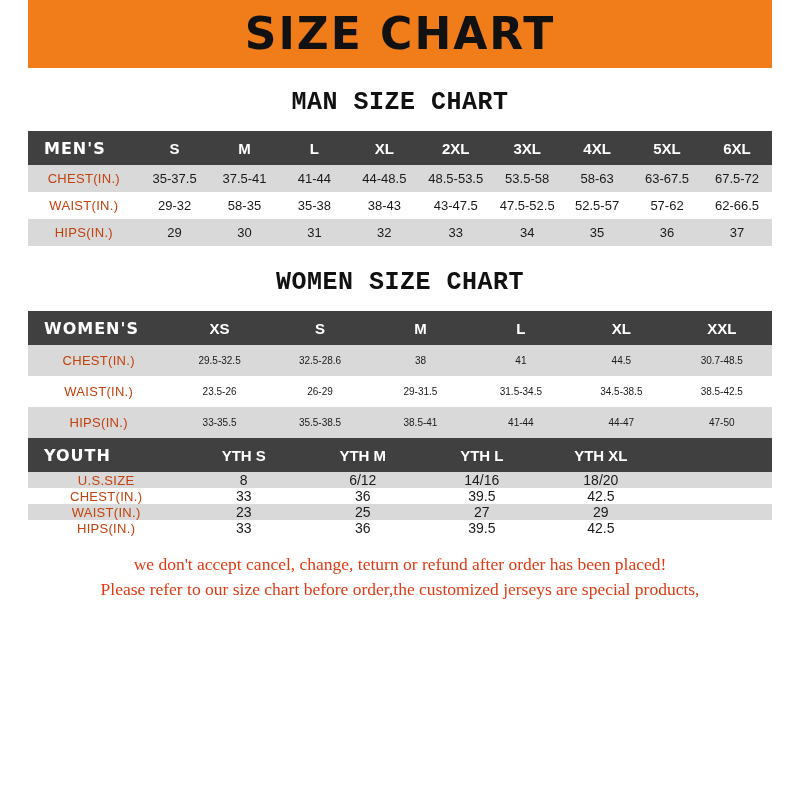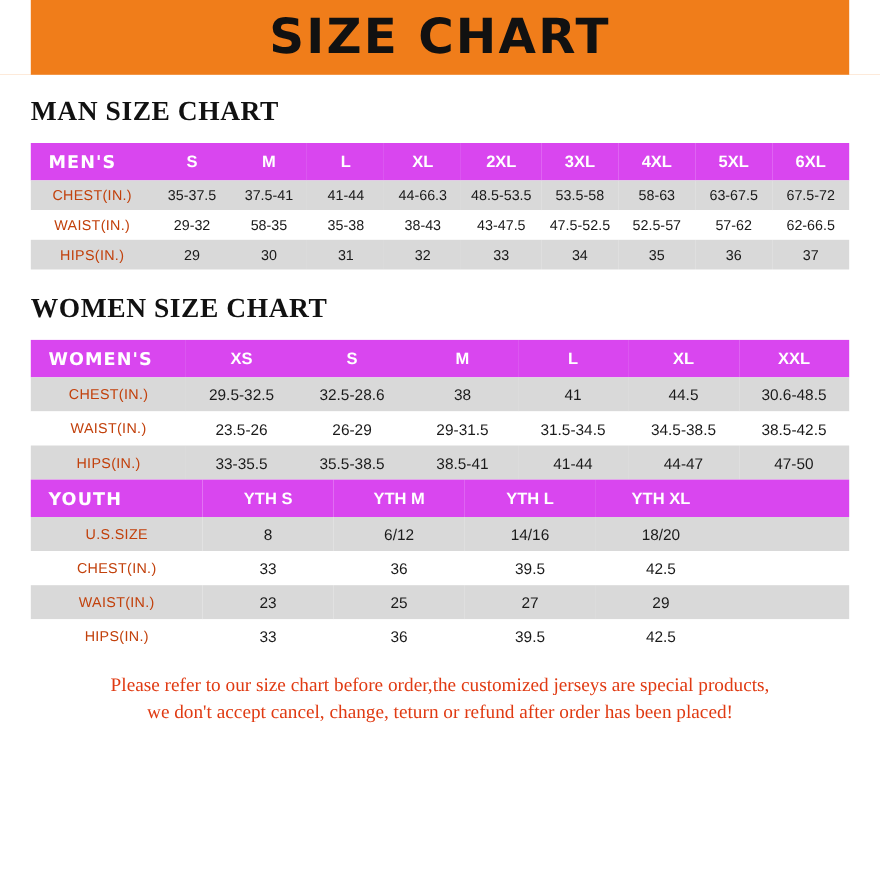--- a/index.html
+++ b/index.html
@@ -55,22 +55,22 @@
     font-size: 44px;
     letter-spacing: 2px;
     color: #111111;
     line-height: 1;
   }
   .content {
     padding: 0 28px;
     box-sizing: border-box;
   }
   .section-title {
-    text-align: left;
-    font-family: Liberation Serif, serif;
+    text-align: center;
+    font-family: Liberation Mono, monospace;
     font-weight: bold;
     font-size: 25px;
     color: #111111;
     letter-spacing: 0.5px;
   }
   .t-man { margin-top: 20px; margin-bottom: 14px; }
   .t-women { margin-top: 22px; margin-bottom: 14px; }
   .t-youth { margin-top: 24px; margin-bottom: 14px; }
 
   table.chart {
@@ -82,21 +82,21 @@
   table.chart td {
     text-align: center;
     font-size: 13px;
     color: #1a1a1a;
     padding: 0;
     height: 26px;
     vertical-align: middle;
     font-family: "Liberation Sans", sans-serif;
   }
   table.chart thead th {
-    background: #d946ef;
+    background: #404040;
     color: #ffffff;
     font-weight: bold;
     font-size: 15px;
     height: 34px;
   }
   table.chart thead th.label-col {
     text-align: left;
     padding-left: 16px;
     font-family: "DejaVu Sans", sans-serif;
     letter-spacing: 1px;
@@ -105,23 +105,23 @@
   table.chart tbody td.label-col {
     font-size: 13px;
     color: #c2410c;
     letter-spacing: 0.3px;
   }
   tr.row-alt td { background: #d9d9d9; }
   tr.row-plain td { background: #ffffff; }
 
   .men-table tbody td { height: 27px; }
   .women-table thead th { height: 40px; font-size: 17px; }
-  .women-table tbody td { height: 31px; font-size: 14px; }
+  .women-table tbody td { height: 31px; font-size: 10px; }
   .youth-table thead th { height: 38px; font-size: 16px; }
-  .youth-table tbody td { height: 31px; font-size: 14px; }
+  .youth-table tbody td { height: 16px; font-size: 14px; }
 
   .notice {
     margin-top: 16px;
     padding: 0 26px;
     text-align: center;
     color: #e03a12;
     font-family: "Liberation Serif", serif;
     font-size: 17.5px;
     line-height: 1.45;
   }
@@ -165,21 +165,21 @@
           <th>5XL</th>
           <th>6XL</th>
         </tr>
       </thead>
       <tbody>
         <tr class="row-alt">
           <td class="label-col">CHEST(IN.)</td>
           <td>35-37.5</td>
           <td>37.5-41</td>
           <td>41-44</td>
-          <td>44-66.3</td>
+          <td>44-48.5</td>
           <td>48.5-53.5</td>
           <td>53.5-58</td>
           <td>58-63</td>
           <td>63-67.5</td>
           <td>67.5-72</td>
         </tr>
         <tr class="row-plain">
           <td class="label-col">WAIST(IN.)</td>
           <td>29-32</td>
           <td>58-35</td>
@@ -229,21 +229,21 @@
         </tr>
       </thead>
       <tbody>
         <tr class="row-alt">
           <td class="label-col">CHEST(IN.)</td>
           <td>29.5-32.5</td>
           <td>32.5-28.6</td>
           <td>38</td>
           <td>41</td>
           <td>44.5</td>
-          <td>30.6-48.5</td>
+          <td>30.7-48.5</td>
         </tr>
         <tr class="row-plain">
           <td class="label-col">WAIST(IN.)</td>
           <td>23.5-26</td>
           <td>26-29</td>
           <td>29-31.5</td>
           <td>31.5-34.5</td>
           <td>34.5-38.5</td>
           <td>38.5-42.5</td>
         </tr>
@@ -308,18 +308,18 @@
           <td>33</td>
           <td>36</td>
           <td>39.5</td>
           <td>42.5</td>
           <td></td>
         </tr>
       </tbody>
     </table>
 
     <div class="notice">
+      <div>we don't accept cancel, change, teturn or refund after order has been placed!</div>
       <div>Please refer to our size chart before order,the customized jerseys are special products,</div>
-      <div>we don't accept cancel, change, teturn or refund after order has been placed!</div>
     </div>
 
   </div>
 </div>
 
 </body></html>

